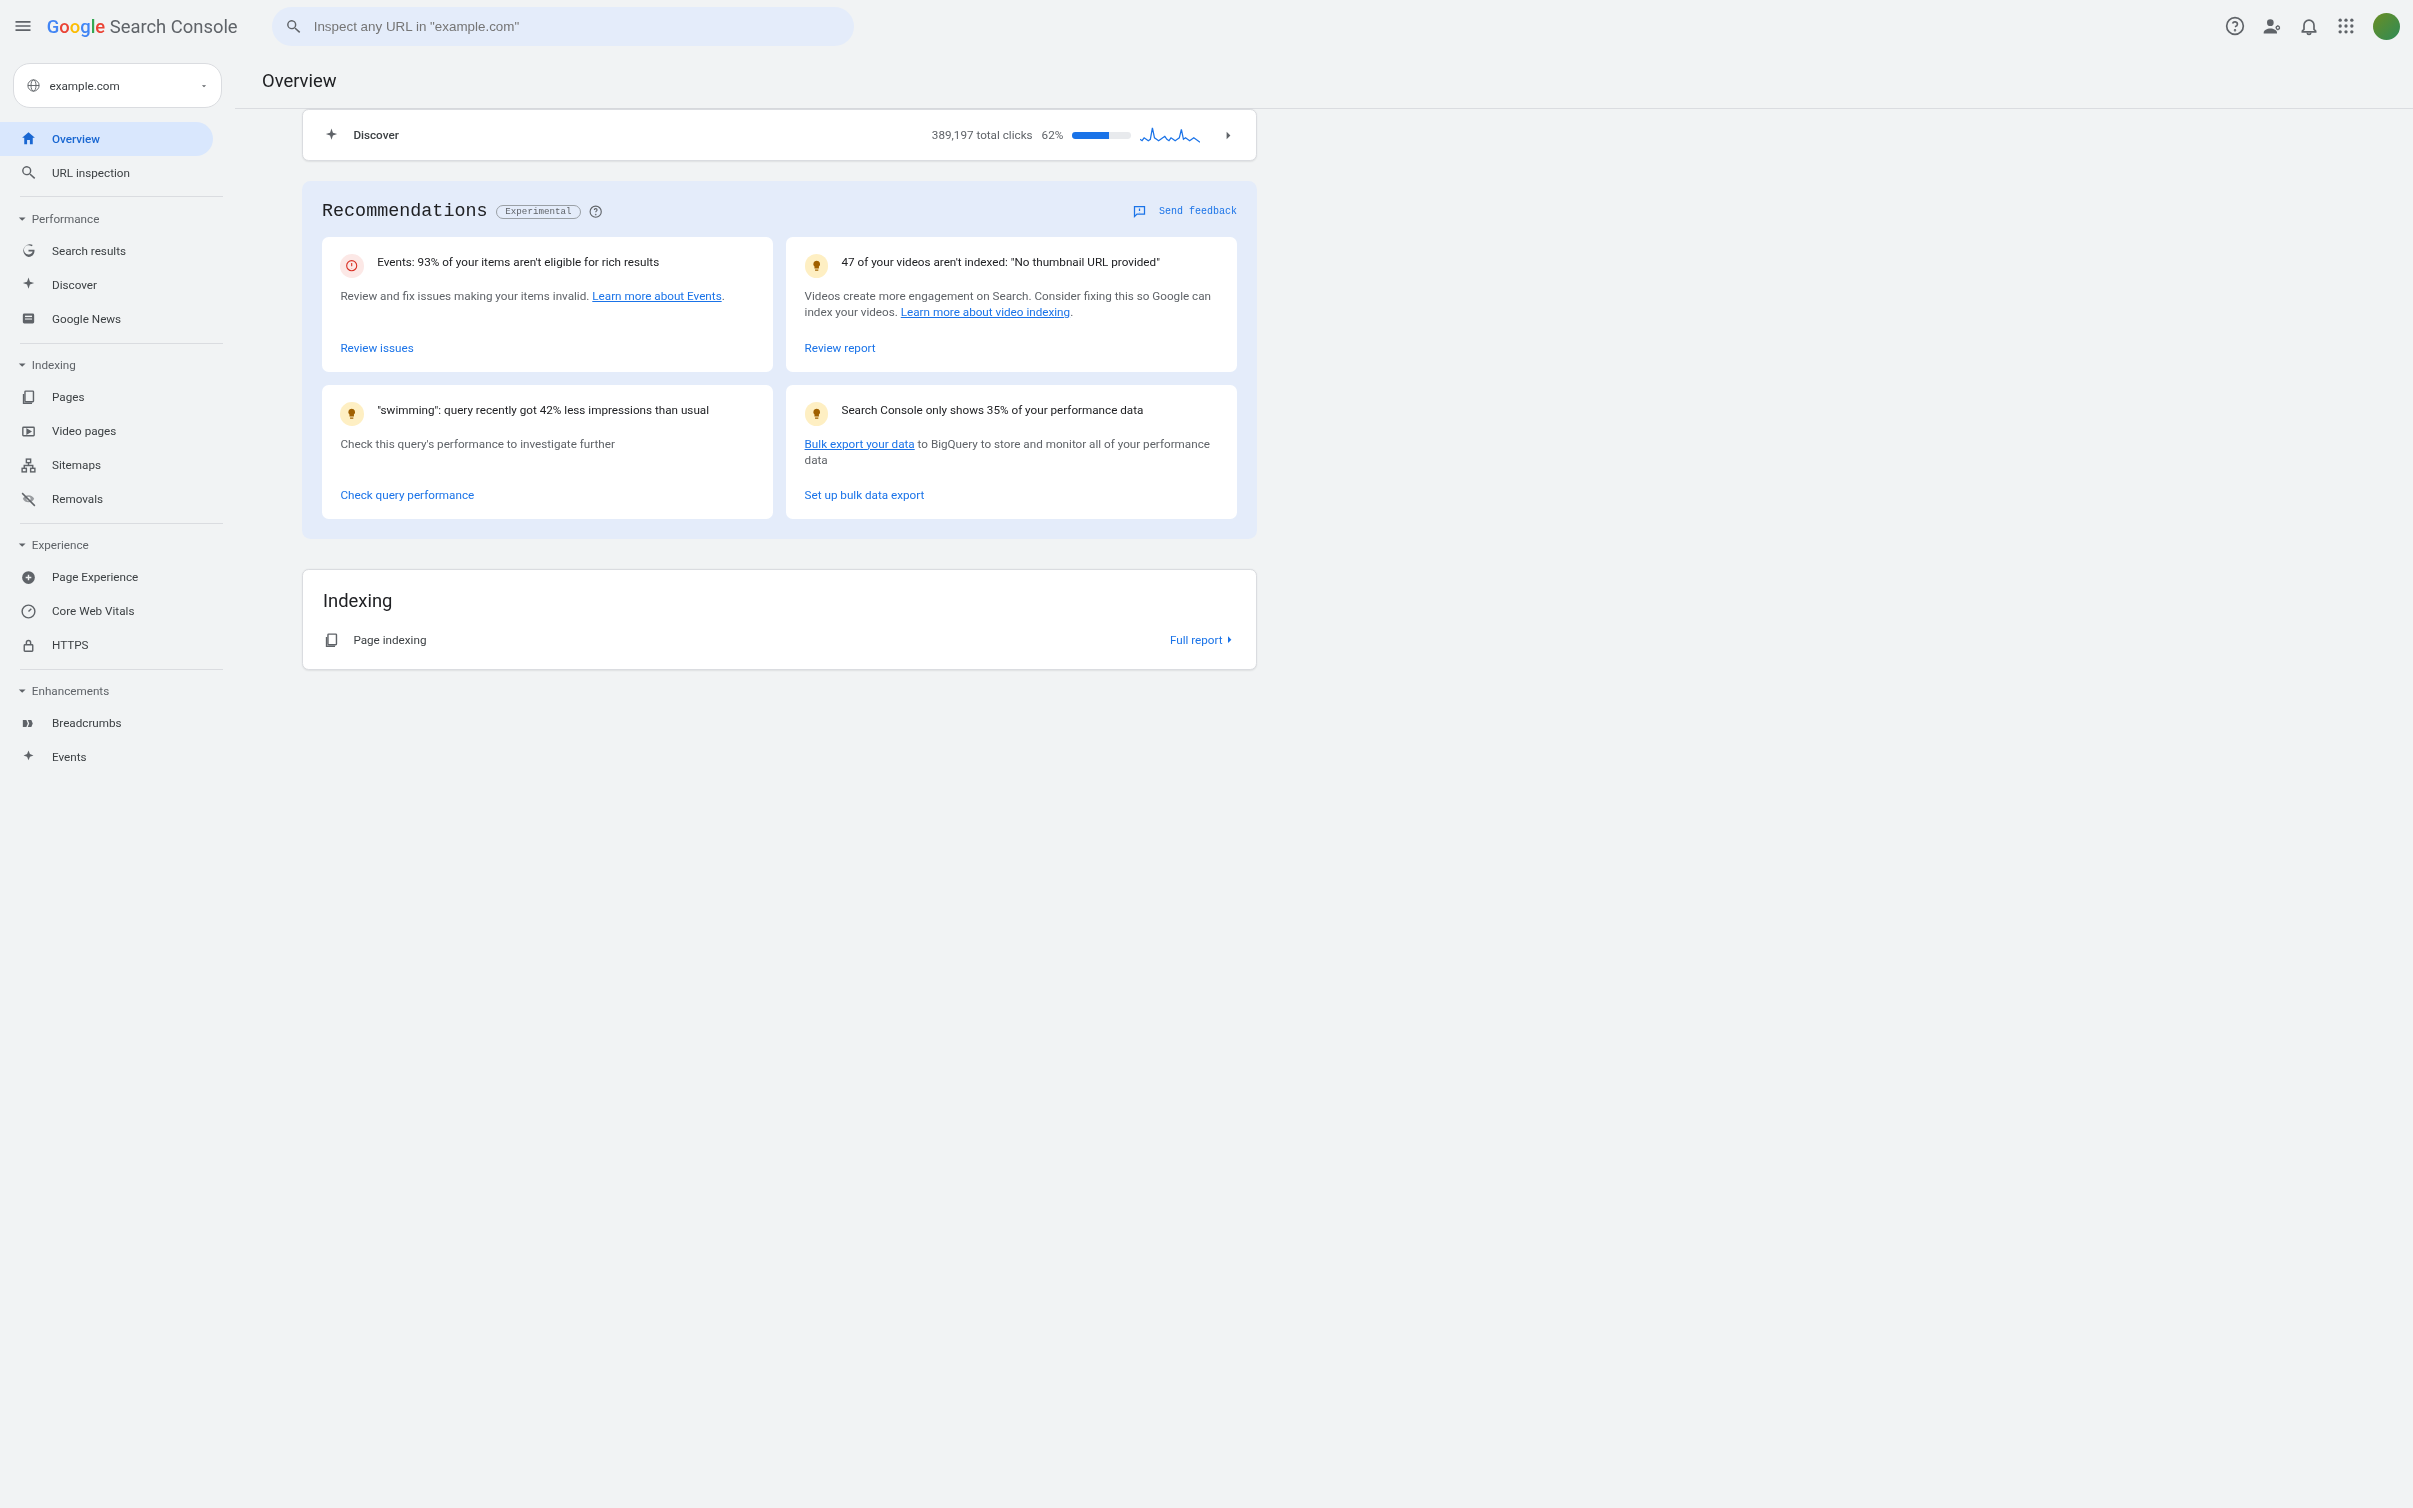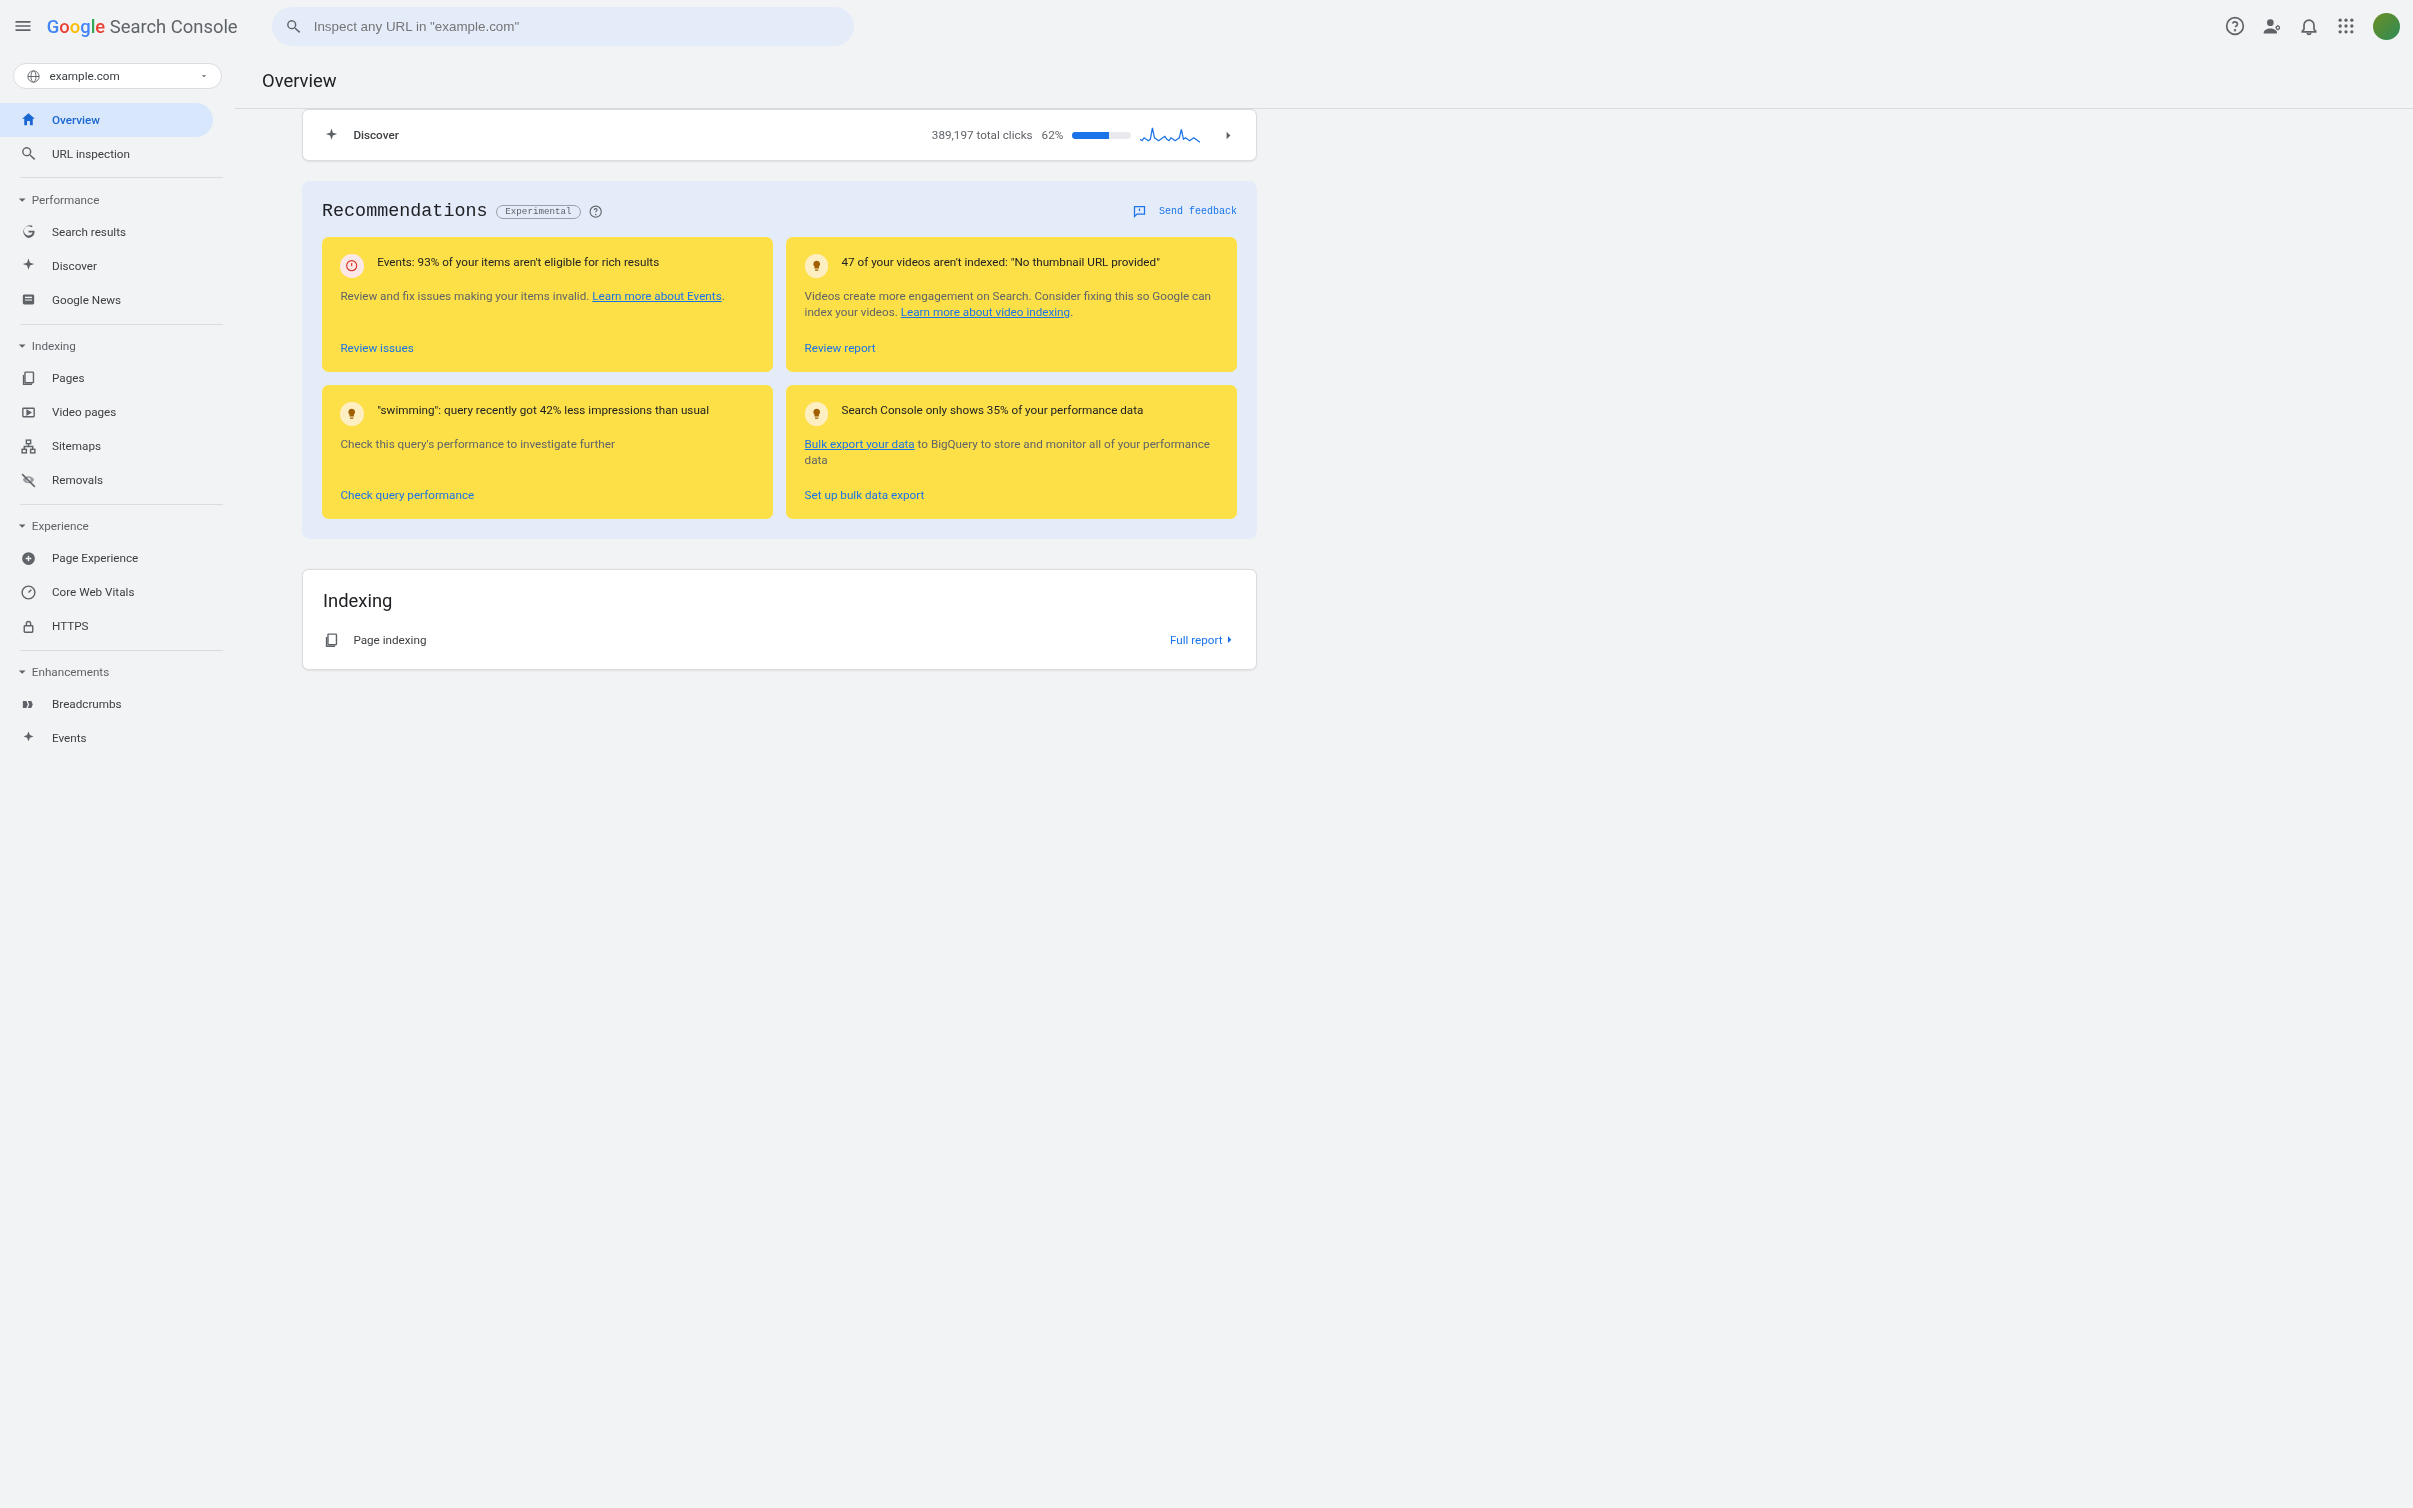--- a/index.html
+++ b/index.html
@@ -14,21 +14,21 @@
 .g1 { color: #4285f4; } .g2 { color: #ea4335; } .g3 { color: #fbbc04; } .g4 { color: #4285f4; } .g5 { color: #34a853; } .g6 { color: #ea4335; }
 .search-bar { flex: 1; max-width: 582px; height: 39px; background: #e4ecfa; border-radius: 20px; display: flex; align-items: center; padding: 0 13.4px; }
 .search-bar svg { width: 17px; height: 17px; color: #5f6368; margin-right: 11.7px; }
 .search-bar input { flex: 1; border: none; background: transparent; font-size: 13.4px; color: #5f6368; outline: none; }
 .header-actions { display: flex; align-items: center; gap: 17px; margin-left: auto; padding-left: 17px; }
 .header-icon { width: 20px; height: 20px; color: #5f6368; cursor: pointer; }
 .avatar { width: 27px; height: 27px; border-radius: 50%; background: linear-gradient(135deg, #6b8e23, #2e8b57); cursor: pointer; }
 
 
 .sidebar { width: 235px; padding-top: 60px; overflow-y: auto; height: 100vh; }
-.property-selector { margin: 3.4px 13.4px 13.4px; height: 26px; border: 0.8px solid #dadce0; border-radius: 17px; display: flex; align-items: center; padding: 0 11.7px; cursor: pointer; background: #fff; }
+.property-selector { margin: 3.4px 13.4px 13.4px; height: 45px; border: 0.8px solid #dadce0; border-radius: 17px; display: flex; align-items: center; padding: 0 11.7px; cursor: pointer; background: #fff; }
 .property-selector .globe { width: 15px; height: 15px; margin-right: 8.4px; }
 .property-selector .name { flex: 1; font-size: 11.7px; color: #3c4043; }
 .property-selector .chevron { color: #5f6368; }
 .nav-item { display: flex; align-items: center; height: 34px; padding: 0 10px 0 20px; margin-right: 22px; border-radius: 0 17px 17px 0; cursor: pointer; color: #3c4043; font-size: 11.7px; }
 .nav-item.active { background: #d9e7fd; color: #1967d2; font-weight: 500; }
 .nav-item .icon { width: 17px; height: 17px; margin-right: 15px; color: #5f6368; flex-shrink: 0; }
 .nav-item.active .icon { color: #1967d2; }
 .nav-divider { height: 0.8px; background: #dadce0; margin: 6.7px 11.7px 6.7px 20px; }
 .nav-section { display: flex; align-items: center; height: 30px; padding: 0 18.4px; font-size: 11.7px; color: #5f6368; cursor: pointer; }
 .nav-section .caret { width: 8.4px; height: 8.4px; margin-right: 5px; }
@@ -53,21 +53,21 @@
 .row-chevron { color: #5f6368; margin-left: 11.7px; }
 
 
 .reco-section { background: #e4ecfa; border-radius: 8.4px; padding: 20px; margin-top: 20px; }
 .reco-header { display: flex; align-items: center; margin-bottom: 15px; font-family: Liberation Mono, monospace; }
 .reco-title { font-size: 18.4px; color: #202124; margin-right: 8.4px; }
 .badge { border: 0.8px solid #9aa0a6; border-radius: 8.4px; padding: 0.8px 8.4px; font-size: 9.2px; color: #5f6368; }
 .help-small { width: 13.4px; height: 13.4px; color: #5f6368; margin-left: 8.4px; cursor: pointer; }
 .feedback-link { margin-left: auto; color: #1a73e8; display: flex; align-items: center; gap: 12px; cursor: pointer; font-size: 10px; }
 .reco-grid { display: grid; grid-template-columns: 1fr 1fr; gap: 13.4px; }
-.reco-card { background: #fde047; border-radius: 6.7px; padding: 17px 18.4px; display: flex; flex-direction: column; }
+.reco-card { background: #ffffff; border-radius: 6.7px; padding: 17px 18.4px; display: flex; flex-direction: column; }
 .reco-top { display: flex; gap: 13.4px; margin-bottom: 10px; align-items: flex-start; }
 .reco-icon { width: 23.5px; height: 23.5px; border-radius: 50%; flex-shrink: 0; display: flex; align-items: center; justify-content: center; }
 .reco-icon.error { background: #fce8e6; color: #d93025; }
 .reco-icon.tip { background: #feefc3; color: #a06000; }
 .reco-card-title { font-size: 11.7px; color: #202124; font-weight: 400; flex: 1; line-height: 1.4; }
 .reco-desc { font-size: 11.7px; color: #5f6368; line-height: 1.4; margin-bottom: 11.7px; }
 .reco-desc a { color: #1a73e8; text-decoration: underline; cursor: pointer; }
 .reco-action { color: #1a73e8; font-size: 11.7px; cursor: pointer; margin-top: auto; padding-top: 8.4px; }
 
 

